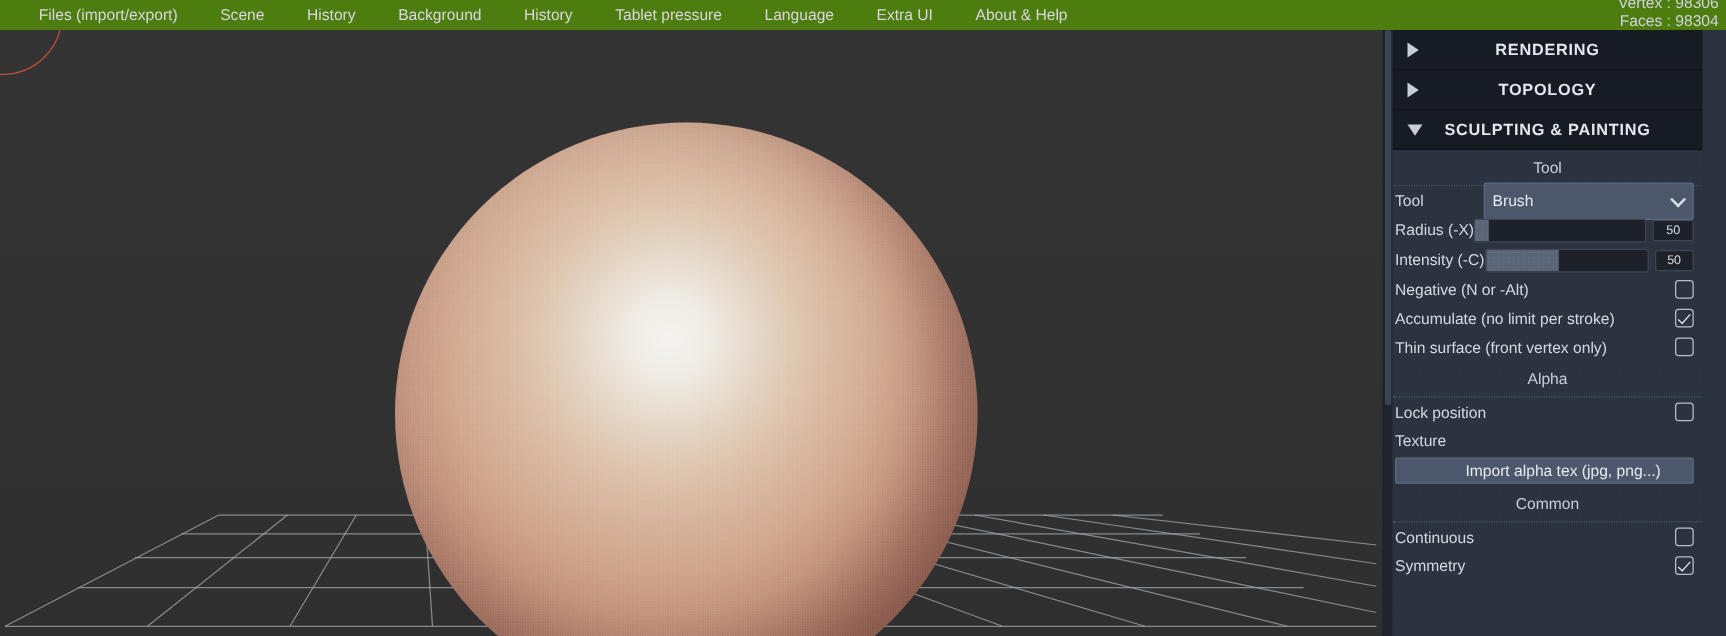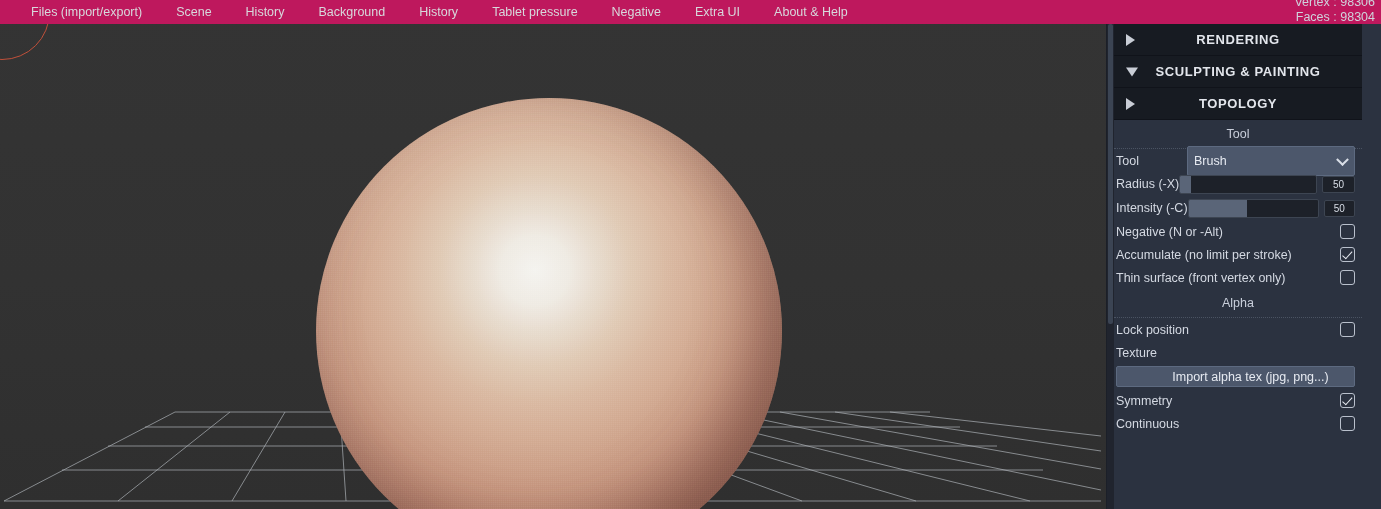--- a/index.html
+++ b/index.html
@@ -97,21 +97,21 @@
     box-sizing: border-box;
     pointer-events: none;
   }
 
   
   #menubar {
     position: absolute;
     left: 0; top: 0;
     width: 1381px;
     height: 24px;
-    background: #be185d;
+    background: #4d7c0f;
     display: flex;
     align-items: center;
     z-index: 40;
     color: #d7d7da;
     font-size: 12.5px;
     padding-left: 14px;
     box-sizing: border-box;
   }
   .menu-item {
     padding: 0 17px;
@@ -381,21 +381,21 @@
     <div id="brush-cursor"></div>
   </div>
 
   <div id="menubar">
     <div class="menu-item">Files (import/export)</div>
     <div class="menu-item">Scene</div>
     <div class="menu-item">History</div>
     <div class="menu-item">Background</div>
     <div class="menu-item">History</div>
     <div class="menu-item">Tablet pressure</div>
-    <div class="menu-item">Negative</div>
+    <div class="menu-item">Language</div>
     <div class="menu-item">Extra UI</div>
     <div class="menu-item">About &amp; Help</div>
 
     <div id="stats">
       <div>Vertex : 98306</div>
       <div>Faces : 98304</div>
     </div>
   </div>
 
   <div id="panel">
@@ -404,27 +404,27 @@
     </div>
 
     <div id="panel-inner">
 
       <div class="accordion">
         <span class="arrow right"></span>
         <span class="acc-title">RENDERING</span>
       </div>
 
       <div class="accordion">
+        <span class="arrow right"></span>
+        <span class="acc-title">TOPOLOGY</span>
+      </div>
+
+      <div class="accordion">
         <span class="arrow down"></span>
         <span class="acc-title">SCULPTING &amp; PAINTING</span>
-      </div>
-
-      <div class="accordion">
-        <span class="arrow right"></span>
-        <span class="acc-title">TOPOLOGY</span>
       </div>
 
       <div class="subsection">Tool</div>
 
       <div class="row">
         <span class="label">Tool</span>
         <span class="spacer"></span>
         <div class="dropdown">
           <span>Brush</span>
           <span class="chev"></span>
@@ -476,29 +476,30 @@
         <div class="checkbox"></div>
       </div>
 
       <div class="row">
         <span class="label">Texture</span>
         <span class="spacer"></span>
       </div>
 
       <div class="btn-wide">Import alpha tex (jpg, png...)</div>
 
+      <div class="subsection">Common</div>
+
+      <div class="row">
+        <span class="label">Continuous</span>
+        <span class="spacer"></span>
+        <div class="checkbox"></div>
+      </div>
 
       <div class="row">
         <span class="label">Symmetry</span>
         <span class="spacer"></span>
         <div class="checkbox checked"></div>
-      </div>
-
-      <div class="row">
-        <span class="label">Continuous</span>
-        <span class="spacer"></span>
-        <div class="checkbox"></div>
       </div>
 
     </div>
   </div>
 
 </div>
 
 </body></html>

